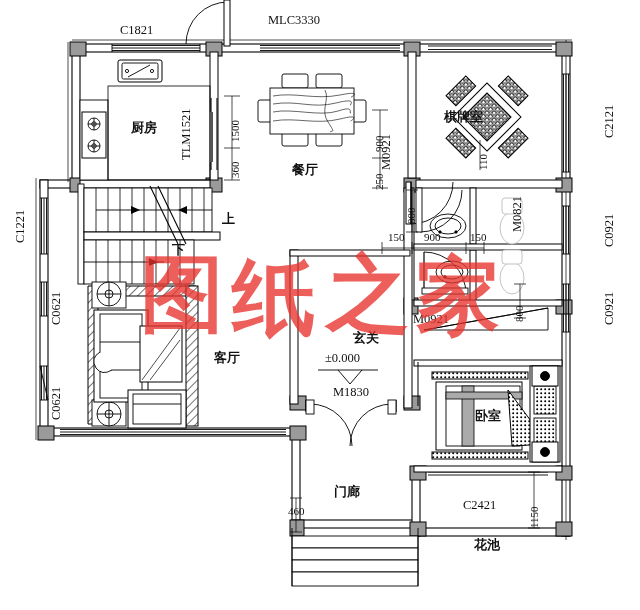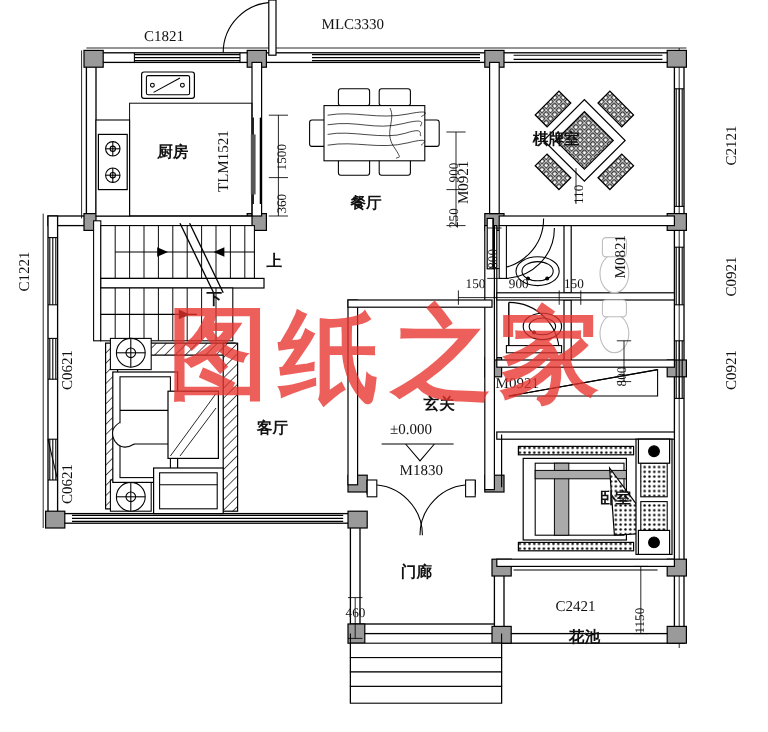--- a/index.html
+++ b/index.html
@@ -461,23 +461,23 @@
     <line x1="480" y1="140" x2="480" y2="170"></line>
   </g>
 
 </svg>
 
 <div class="lbl roomtxt" style="left:131px;top:121px">厨房</div>
 <div class="lbl roomtxt" style="left:292px;top:163px">餐厅</div>
 <div class="lbl roomtxt" style="left:444px;top:110px">棋牌室</div>
 <div class="lbl roomtxt" style="left:214px;top:351px">客厅</div>
 <div class="lbl roomtxt" style="left:353px;top:331px">玄关</div>
-<div class="lbl roomtxt" style="left:334px;top:471px">门廊</div>
-<div class="lbl roomtxt" style="left:500px;top:409px">卧室</div>
-<div class="lbl roomtxt" style="left:474px;top:525px">花池</div>
+<div class="lbl roomtxt" style="left:334px;top:485px">门廊</div>
+<div class="lbl roomtxt" style="left:475px;top:409px">卧室</div>
+<div class="lbl roomtxt" style="left:474px;top:538px">花池</div>
 
 <div class="lbl elev" style="left:325px;top:352px">±0.000</div>
 
 <div class="lbl roomtxt" style="left:222px;top:212px">上</div>
 <div class="lbl roomtxt" style="left:172px;top:243px">下</div>
 
 <div class="lbl wintxt" style="left:120px;top:24px">C1821</div>
 <div class="lbl wintxt rot90" style="left:603px;top:138px">C2121</div>
 <div class="lbl wintxt rot90" style="left:603px;top:247px">C0921</div>
 <div class="lbl wintxt rot90" style="left:603px;top:325px">C0921</div>

